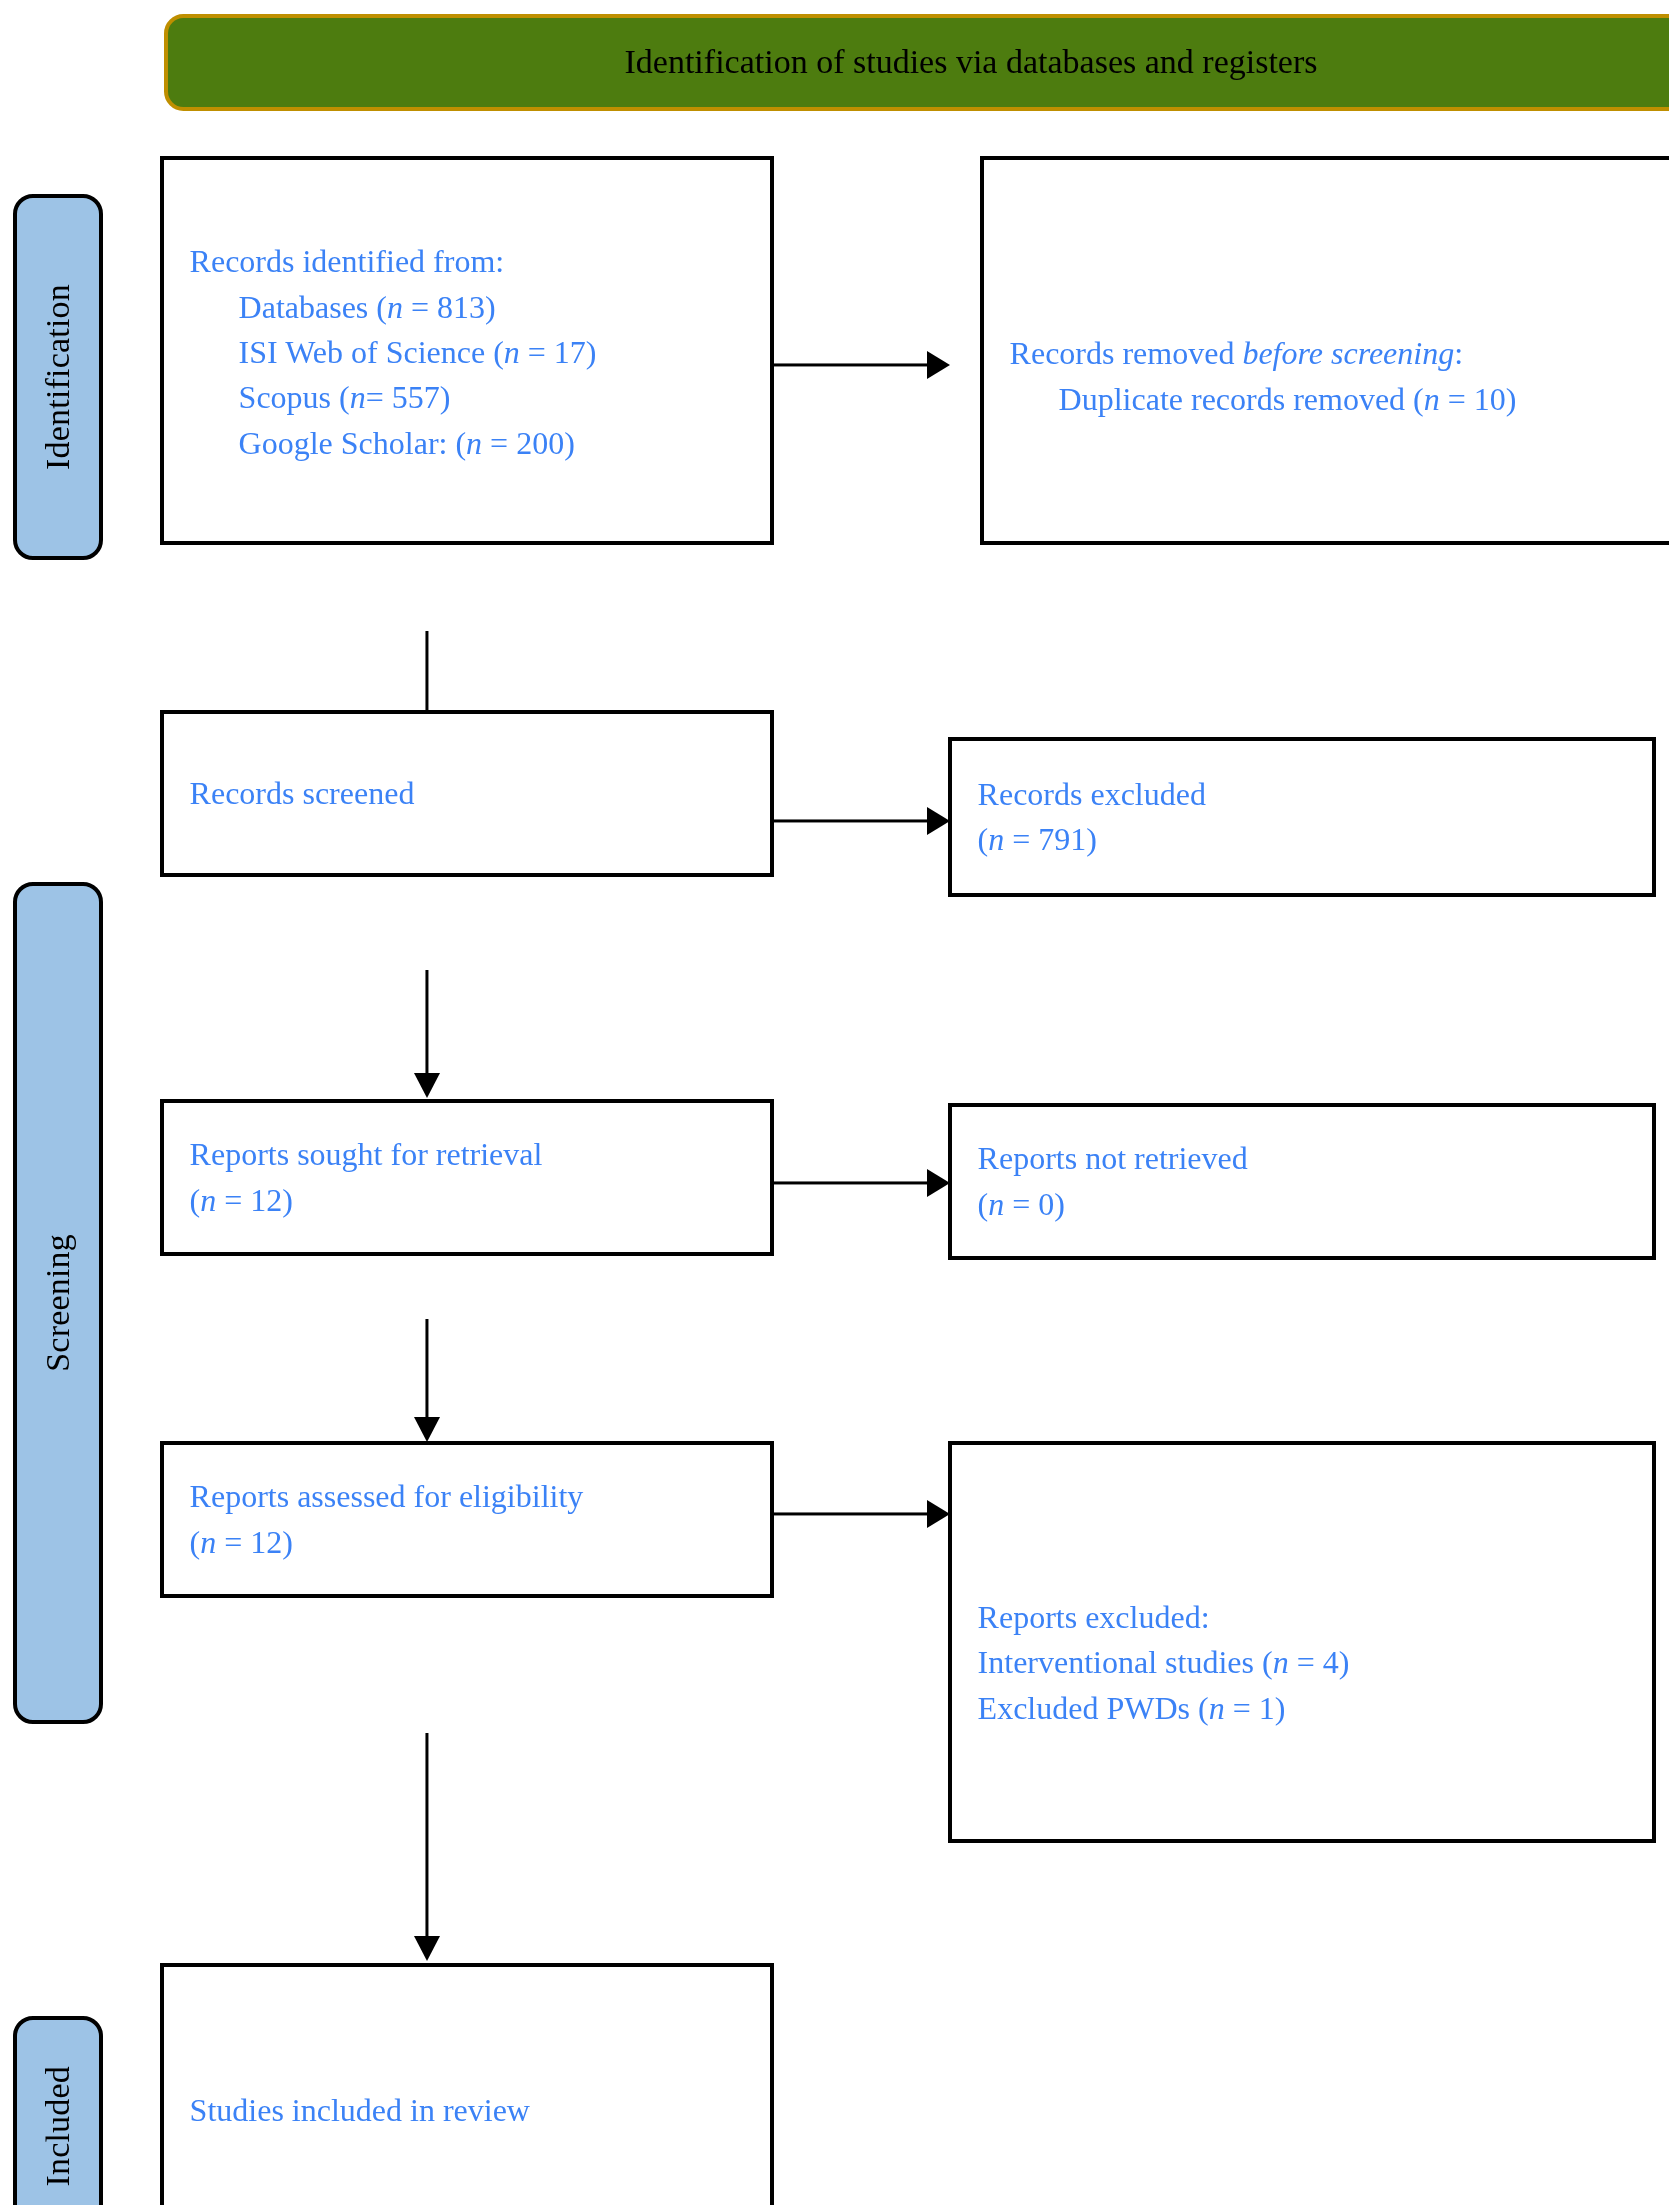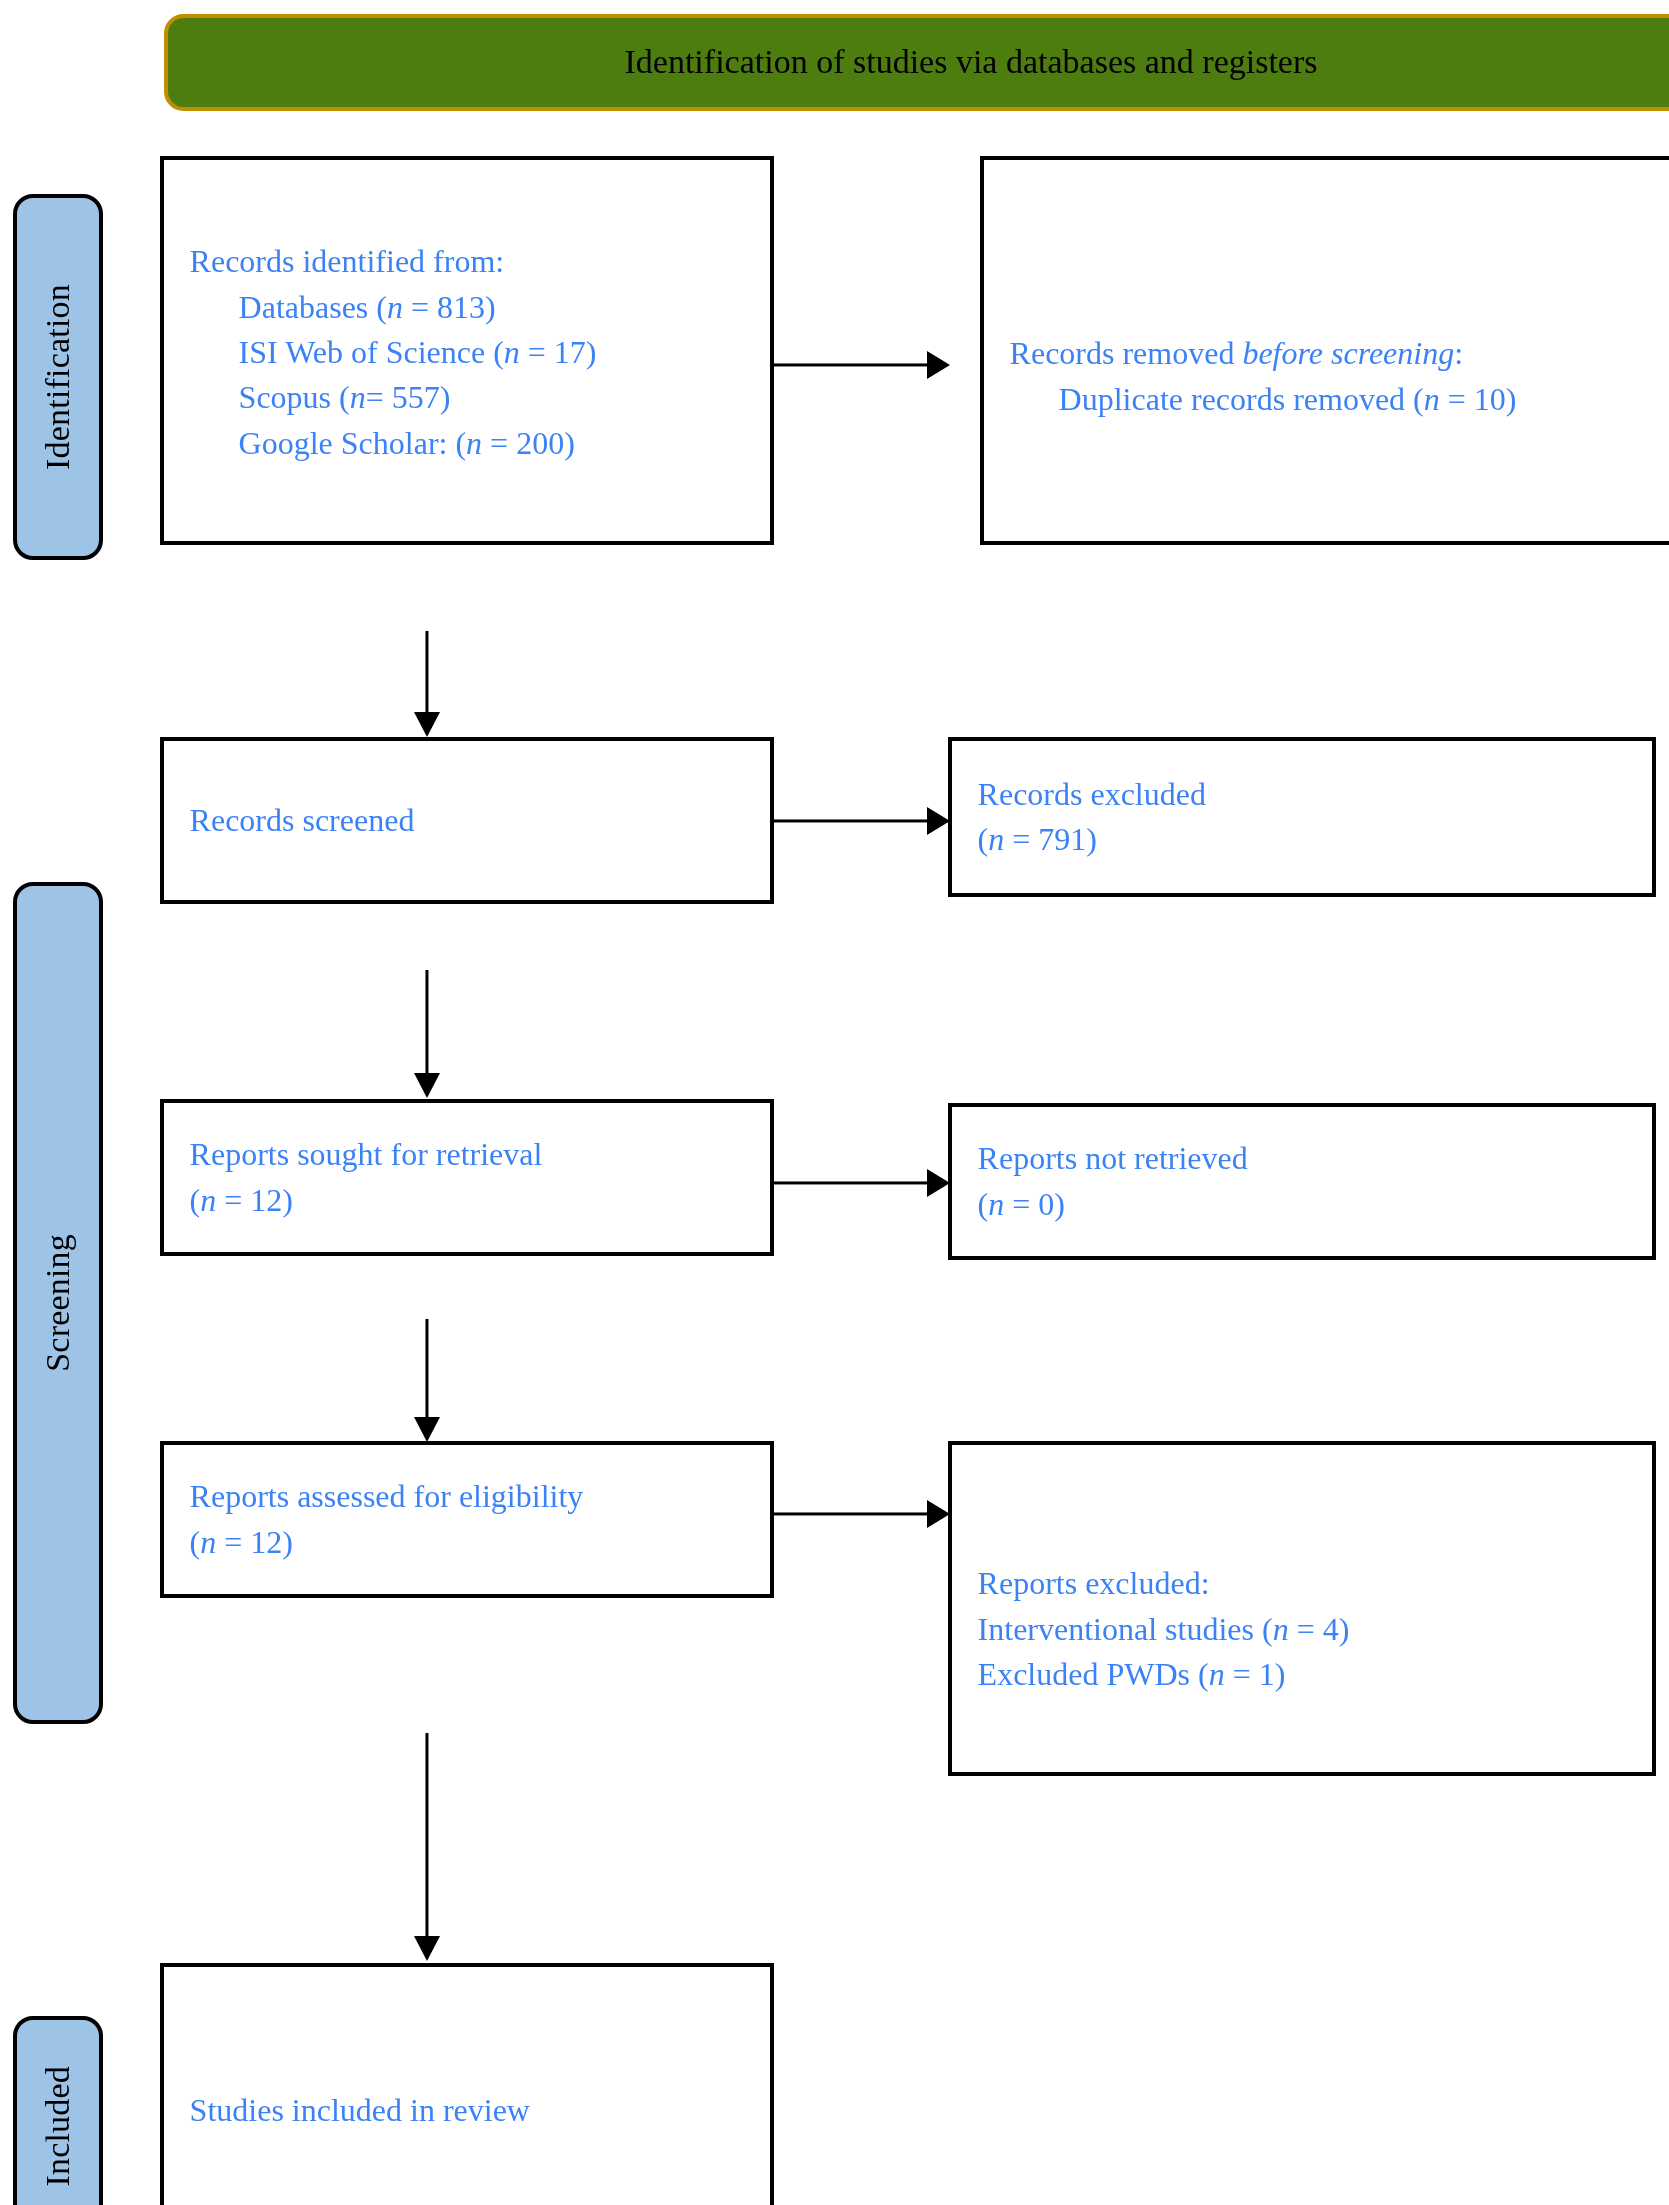--- a/index.html
+++ b/index.html
@@ -85,26 +85,26 @@
     line-height: 1.42;
     white-space: nowrap;
     color: #3b82f6;
   }
   .line.indent { padding-left: 49px; }
   .ital { font-style: italic; }
 
   
   #box-identified       { left: 160px;  top: 156px;  width: 614px; height: 389px; }
   #box-removed          { left: 948px; top: 156px;  width: 708px; height: 389px; margin-left: 32px; }
-  #box-screened         { left: 160px;  top: 737px; width: 614px; height: 167px; }
+  #box-screened         { left: 160px;  top: 710px; width: 614px; height: 167px; }
   #box-records-excluded { left: 948px; top: 737px; width: 708px; height: 160px; }
   #box-sought           { left: 160px;  top: 1099px; width: 614px; height: 157px; }
   #box-not-retrieved    { left: 948px; top: 1103px; width: 708px; height: 157px; }
   #box-assessed         { left: 160px;  top: 1441px; width: 614px; height: 157px; }
-  #box-reports-excluded { left: 948px; top: 1441px; width: 708px; height: 335px; }
+  #box-reports-excluded { left: 948px; top: 1441px; width: 708px; height: 402px; }
   #box-included         { left: 160px;  top: 1963px; width: 614px; height: 273px; }
 
   
   #box-identified .box-lines { margin-top: 4.4px; }
   #box-removed   .box-lines  { margin-top: 52px; }
   #box-reports-excluded .box-lines { margin-top: 42px; }
   #box-included  .box-lines  { margin-top: 23px; }
 
   
   .arrow-h, .arrow-v {

